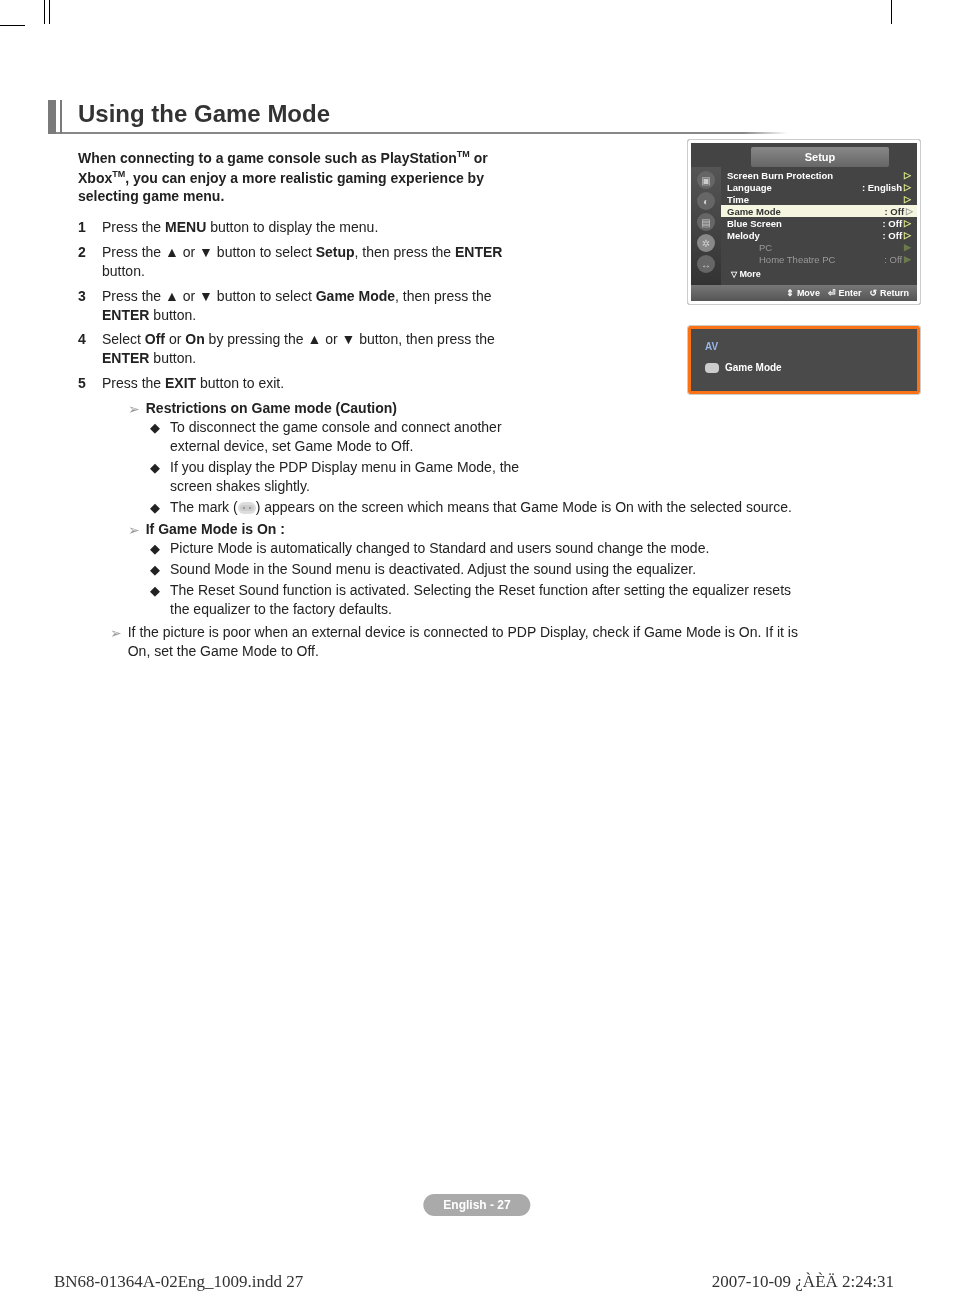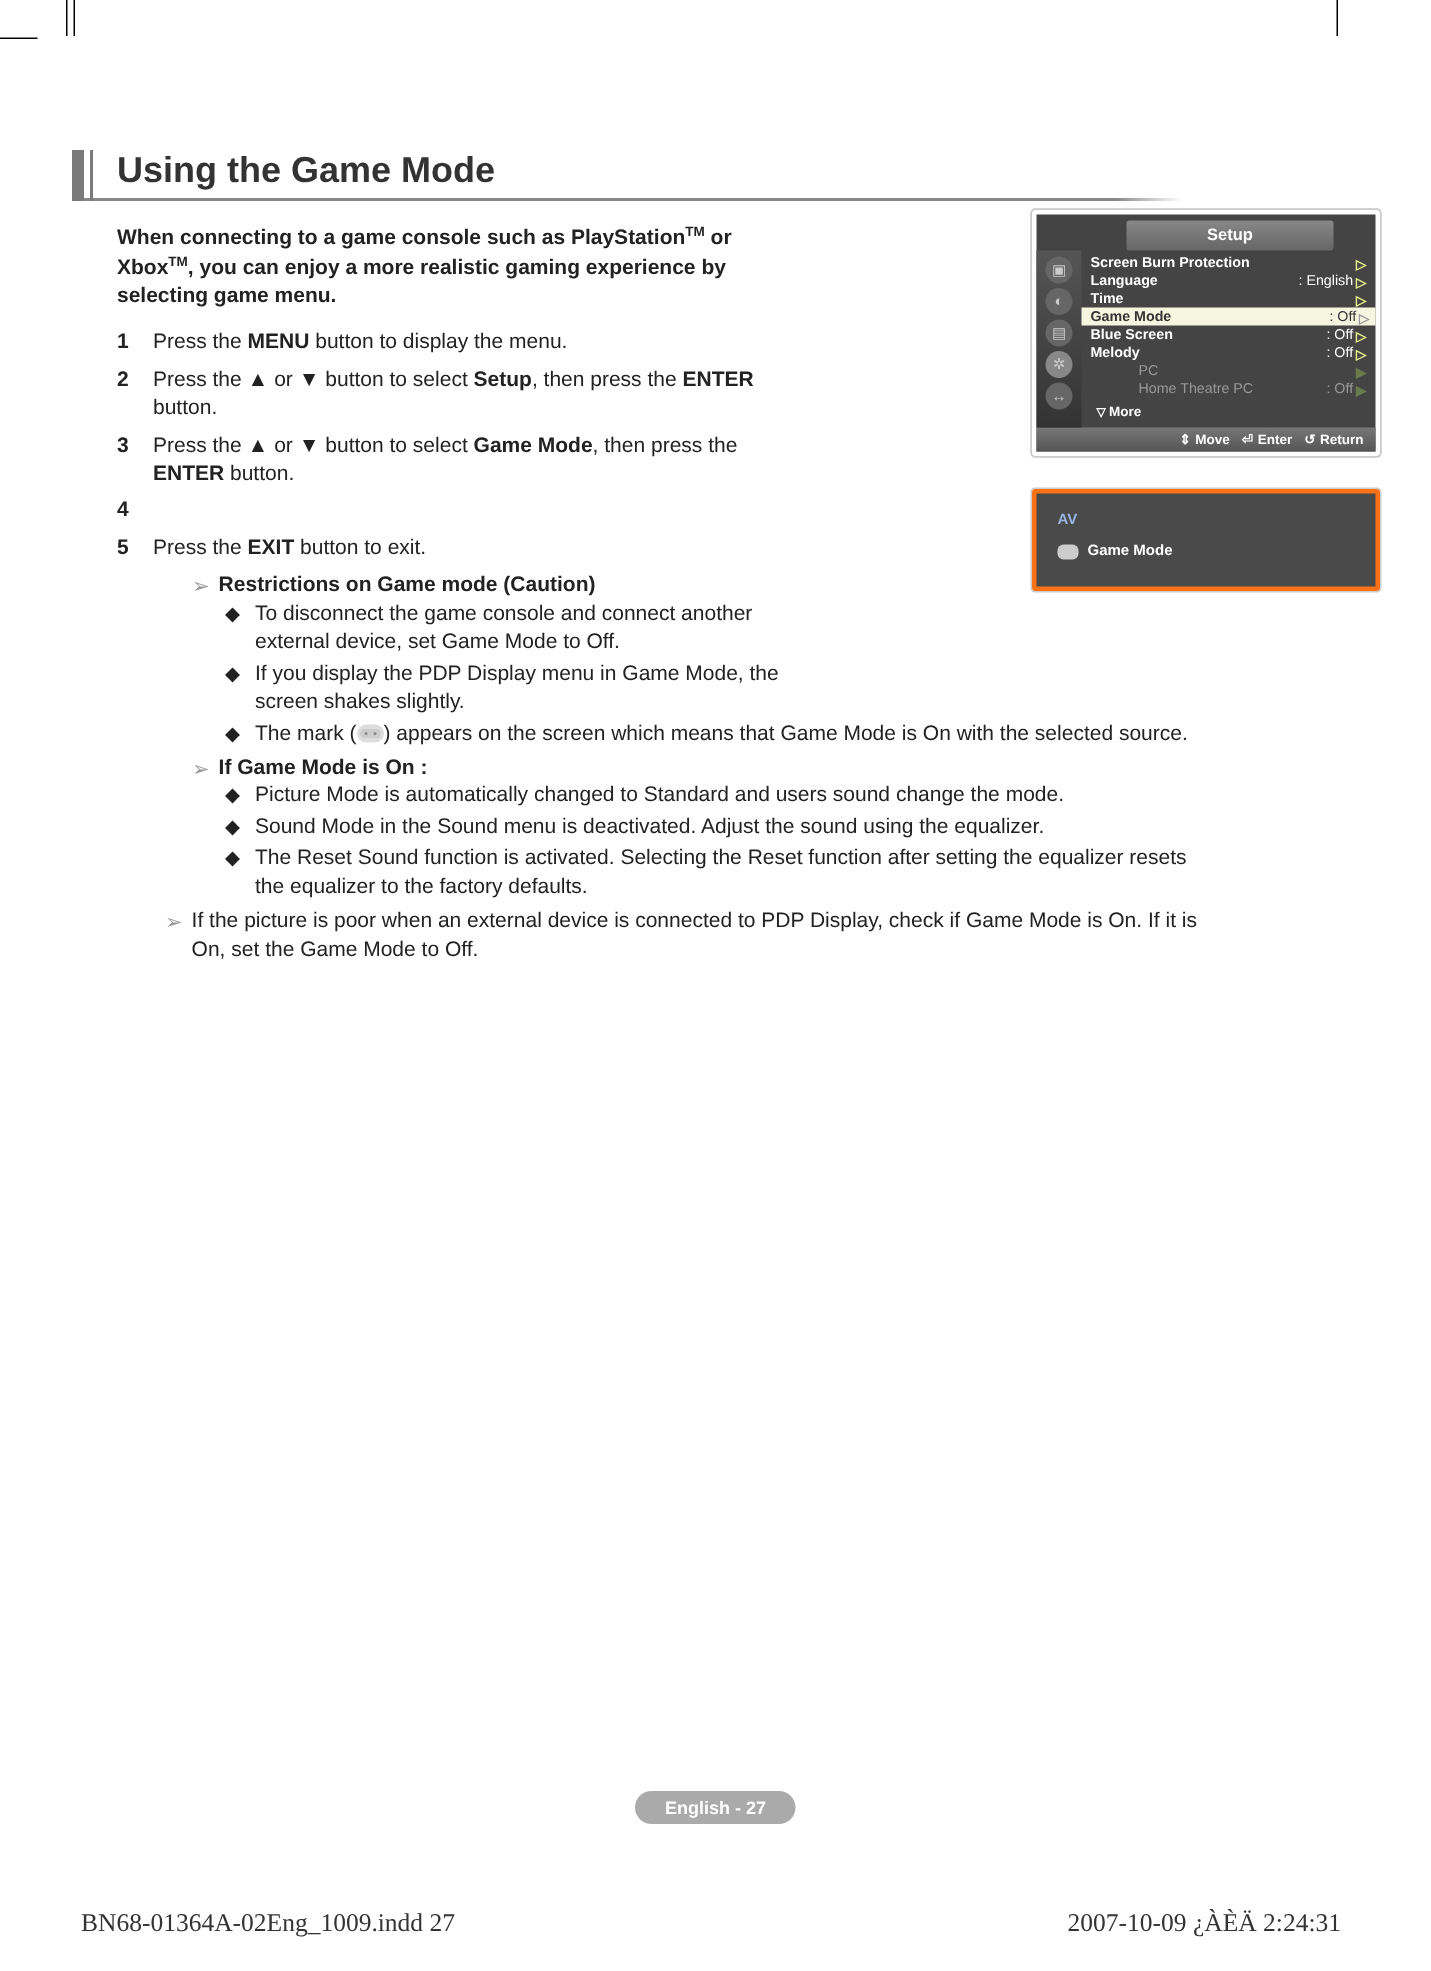--- a/index.html
+++ b/index.html
@@ -34,23 +34,23 @@
   .gm-icon::before{ content:""; }
   .gm-icon svg { width:16px; height:10px; display:block; margin:1px auto;}
   
   .osd-area { position:absolute; right: 34px; top: 140px; width: 232px;}
   .osd { border:3px solid #fff; outline:1px solid #ccc; background:#444; font-size:10px; color:#fff; width:100%; border-radius:2px; box-shadow: 0 0 0 1px #bbb;}
   .osd-header { background: linear-gradient(#888,#666); text-align:center; font-size:11px; font-weight:bold; padding:4px 0; margin: 4px 28px 0 30px; border-radius:2px;}
   .osd-body { display:flex; }
   .osd-icons { width:30px; display:flex; flex-direction:column; align-items:center; background:linear-gradient(#555,#333); padding:4px 0; gap:3px;}
   .osd-icons .ic { width:18px; height:18px; border-radius:50%; background:#666; display:flex; align-items:center; justify-content:center; font-size:10px; color:#ccc;}
   .osd-list { flex:1; padding: 2px 2px 0 6px; font-size:9.5px; font-weight:bold;}
-  .osd-row { display:flex; justify-content:space-between; padding:1px 4px 0 0; align-items:flex-end; position:relative;}
+  .osd-row { display:flex; justify-content:space-between; padding:1px 4px 0 0; align-items:flex-start; position:relative;}
   .osd-row .lbl { }
-  .osd-row .val { color:#fff; font-weight:normal;}
+  .osd-row .val { color:#fff; font-weight:bold;}
   .osd-row .tri { color:#e5f08a; font-size:9px; margin-left:2px; flex-shrink:0;}
   .osd-row.hl { background:#f5f5e0; color:#333; margin-left:-6px; padding-left:6px; margin-right:-2px;}
   .osd-row.hl .val { color:#333;}
   .osd-row.dim .lbl, .osd-row.dim .val { color:#999; font-weight:normal;padding-left:32px;}
   .osd-more { font-size:9px; color:#fff; padding: 4px 0 6px 4px; font-weight:bold;}
   .osd-more::before { content:"▽ "; font-size:8px;}
   .osd-footer { background:linear-gradient(#777,#555); display:flex; justify-content:flex-end; gap:8px; padding:3px 8px; font-size:9px; font-weight:bold; align-items:center;}
   .osd-footer span{ display:flex; align-items:center; gap:3px;}
   .osd-footer .sym { font-size:9px;}
   .osd2 { margin-top: 22px; background:#4a4a4a; border:3px solid #f97316; outline:1px solid #ccc; padding: 12px 14px 18px; font-size:10px; font-weight:bold; color:#fff; border-radius:2px;}
@@ -89,20 +89,21 @@
       <li>
         <span class="step-num">2</span>
         <span class="step-text" style="max-width:420px;"><span>Press the ▲ or ▼ button to select </span><span class="b">Setup</span><span>, then press the </span><span class="b">ENTER</span><span> button.</span></span>
       </li>
       <li>
         <span class="step-num">3</span>
         <span class="step-text" style="max-width:430px;"><span>Press the ▲ or ▼ button to select </span><span class="b">Game Mode</span><span>, then press the </span><span class="b">ENTER</span><span> button.</span></span>
       </li>
       <li>
         <span class="step-num">4</span>
+        <span class="step-text" style="max-width:420px;"><span>Select </span><span class="b">Off</span><span> or </span><span class="b">On</span><span> by pressing the ▲ or ▼ button, then press the </span><span class="b">ENTER</span><span> button.</span></span>
       </li>
       <li>
         <span class="step-num">5</span>
         <span class="step-text"><span>Press the </span><span class="b">EXIT</span><span> button to exit.</span></span>
       </li>
     </ol>
 
     <div class="note-block">
       <div class="arrow-line">
         <span class="arrow"></span>

